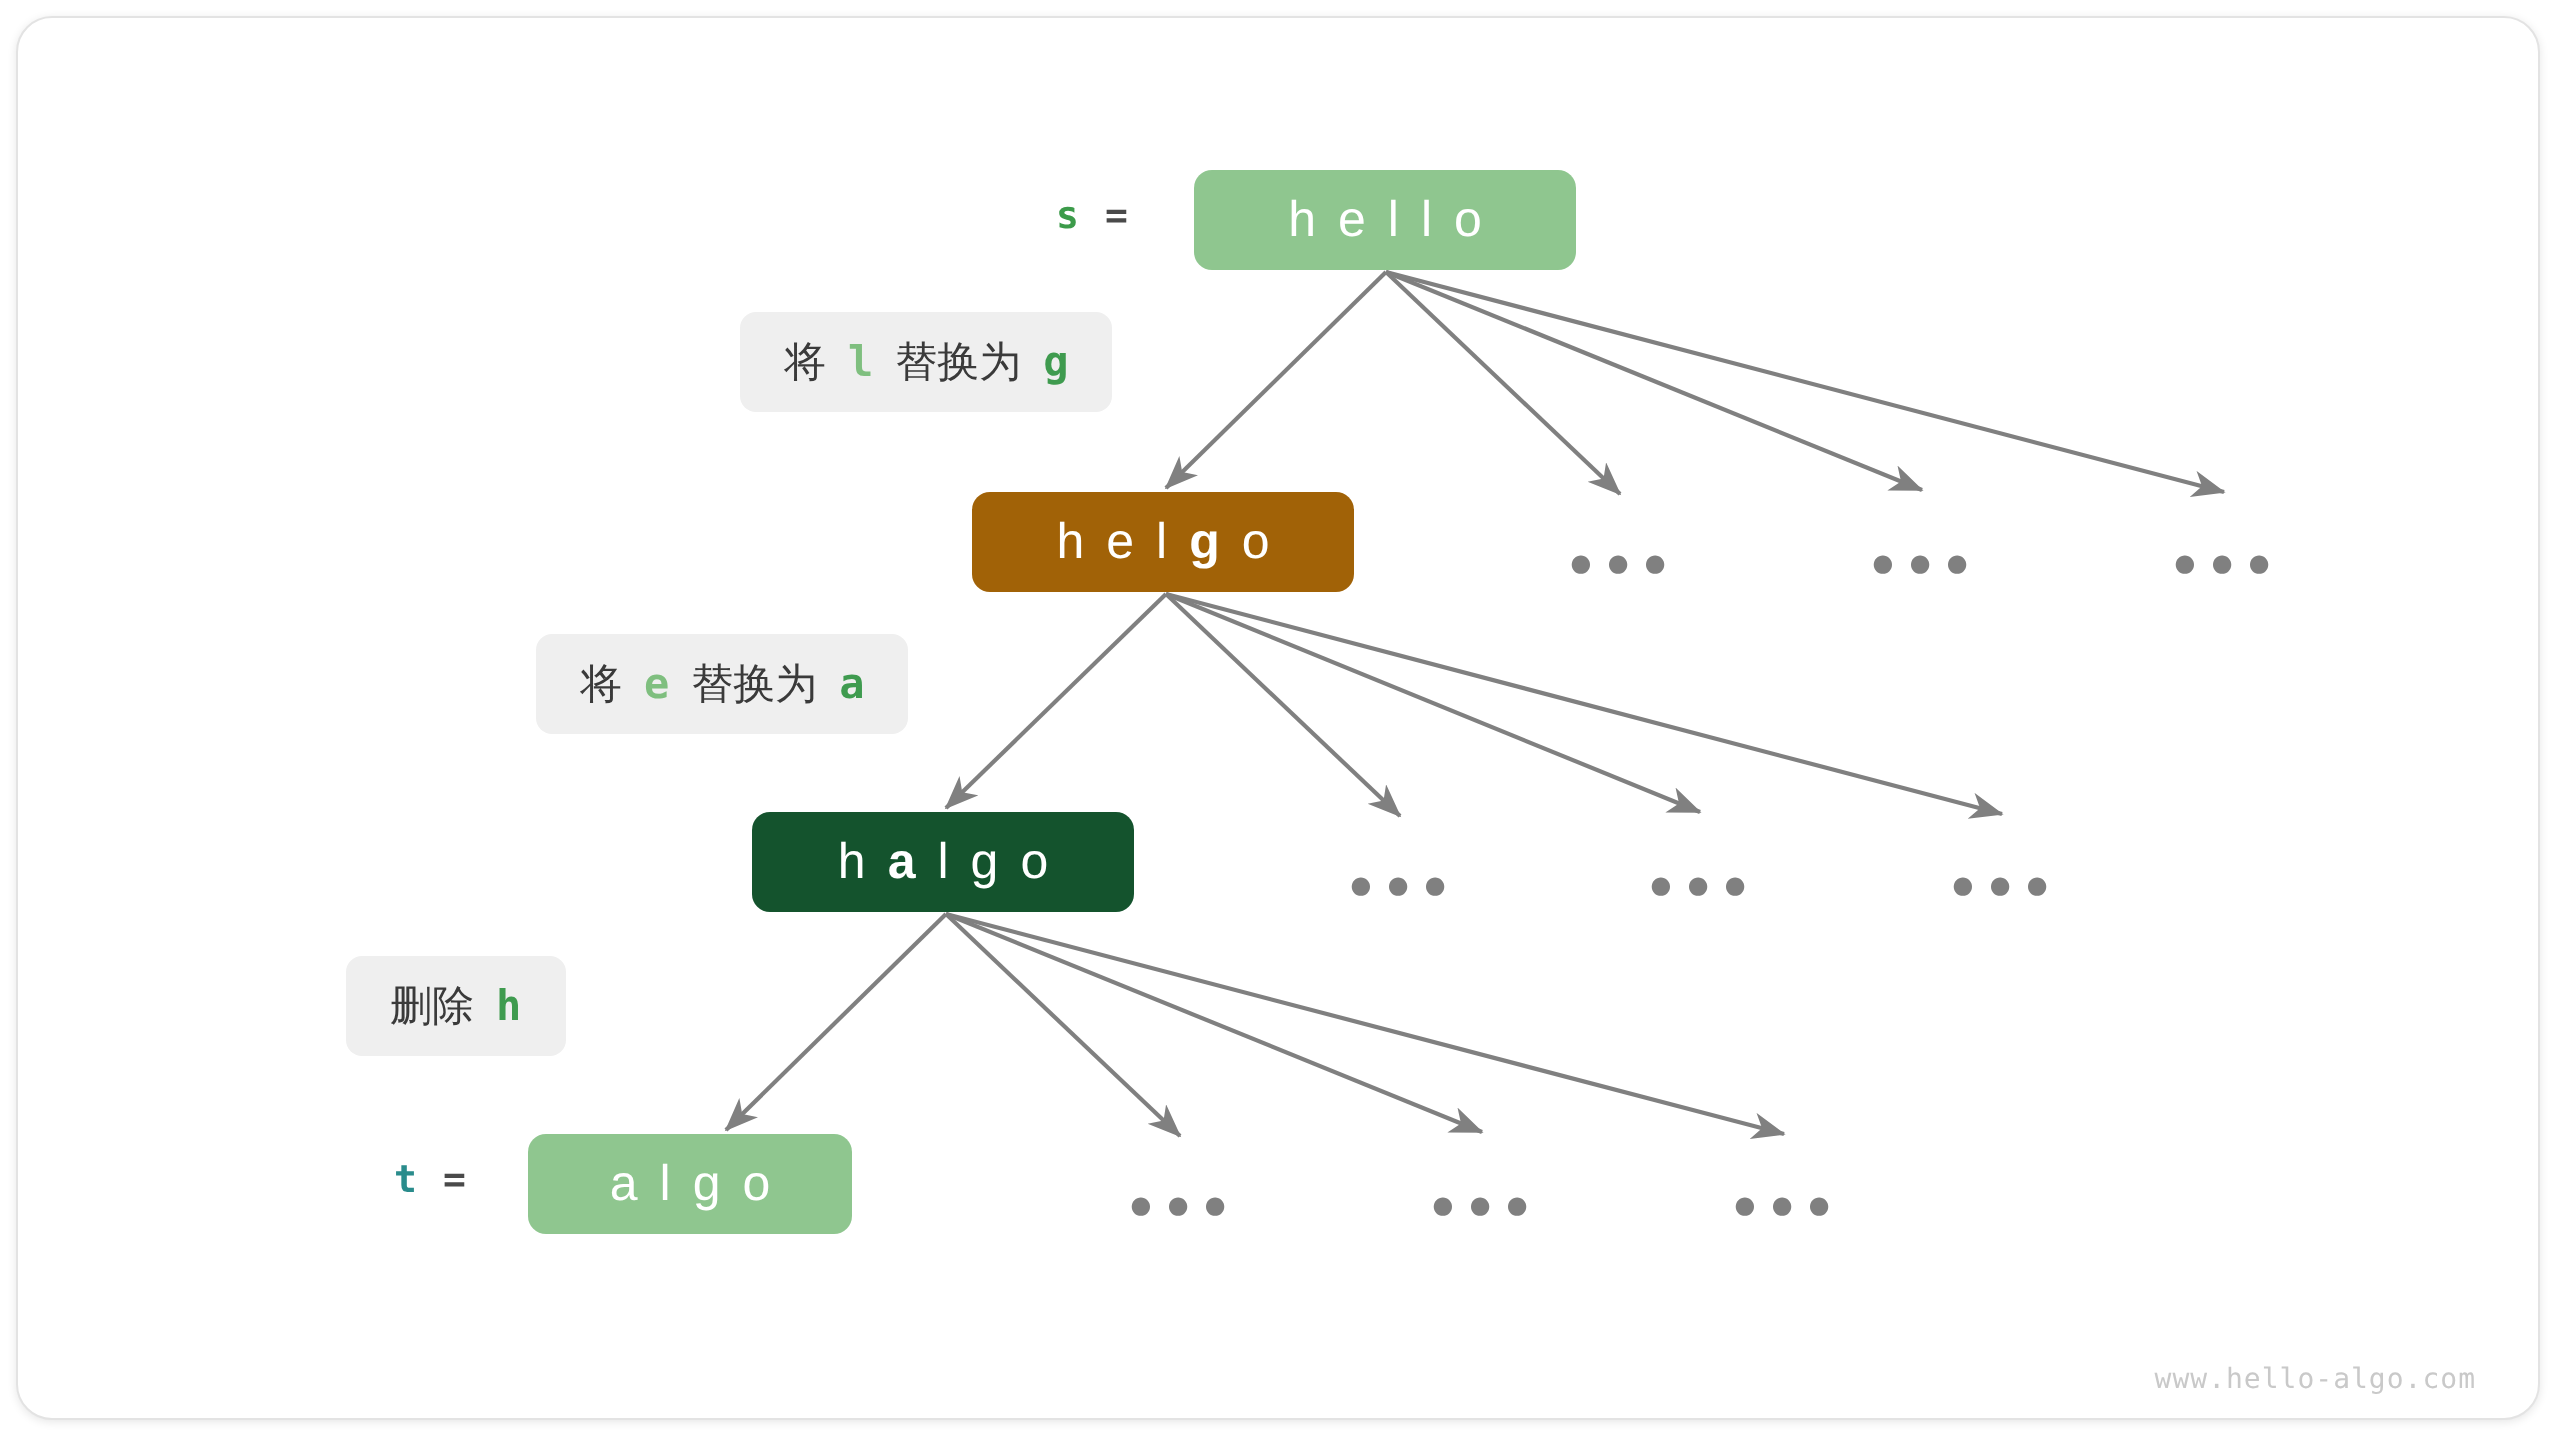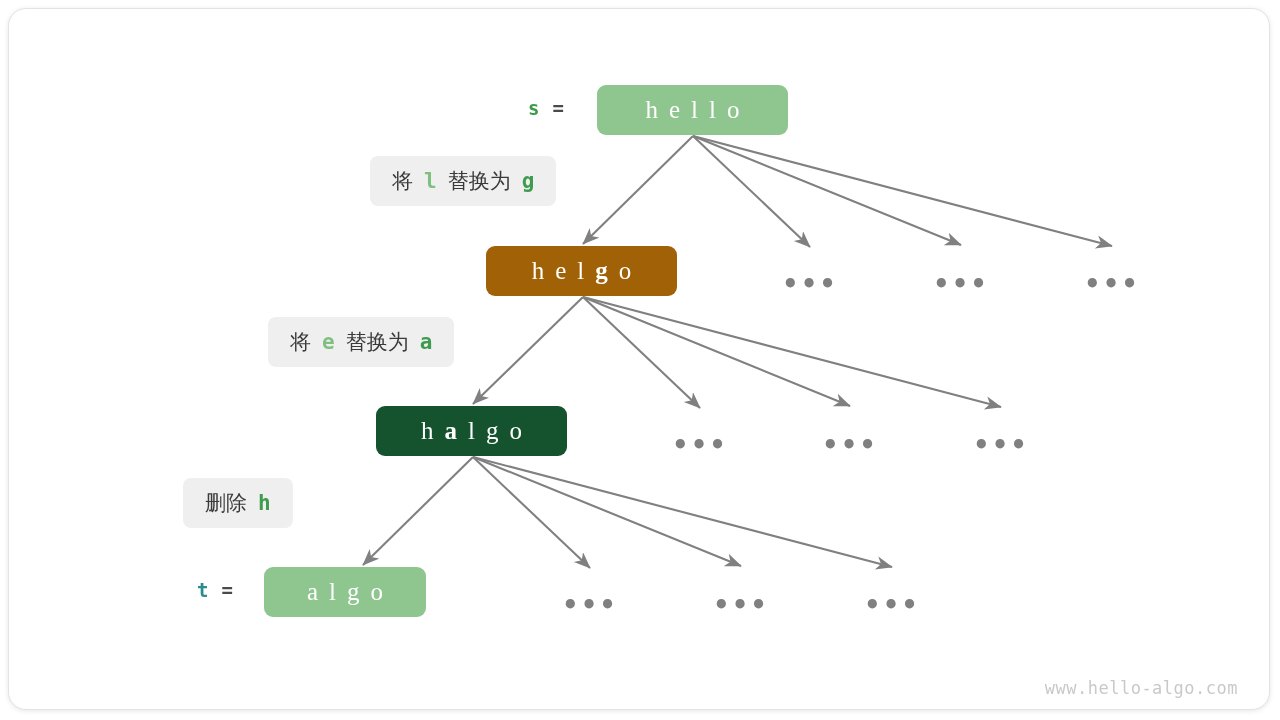--- a/index.html
+++ b/index.html
@@ -40,21 +40,21 @@
     height: 720px;
     pointer-events: none;
   }
 
   
   .str-box {
     position: absolute;
     background: #8FC68F;
     border-radius: 9px;
     color: #ffffff;
-    font-family: Liberation Serif, serif;
+    font-family: Liberation Sans, sans-serif;
     font-size: 25px;
     letter-spacing: 11px;
     display: flex;
     align-items: center;
     justify-content: center;
     box-sizing: border-box;
     white-space: pre;
   }
   .str-box .ch { display: inline-block; }
   .str-box .ch.hi { font-weight: bold; }
@@ -109,21 +109,21 @@
     white-space: nowrap;
   }
 
   
   #watermark {
     position: absolute;
     right: 42px;
     bottom: 22px;
     color: #c9c9c9;
     font-family: "DejaVu Sans Mono", "Liberation Mono", monospace;
-    font-size: 17px;
+    font-size: 14px;
     letter-spacing: 0.5px;
   }
 </style>
 </head>
 <body>
 
 <div id="canvas">
 
   <div id="card-frame"></div>
 
@@ -172,21 +172,21 @@
         <span class="mono light">l</span>
         <span>替换为</span>
         <span class="mono dark">g</span>
       </div>
       <div class="anno" style="left: 268px; top: 317px; background: rgb(239, 239, 239);">
         <span>将</span>
         <span class="mono light">e</span>
         <span>替换为</span>
         <span class="mono dark">a</span>
       </div>
-      <div class="anno" style="left: 183px; top: 478px; background: rgb(239, 239, 239);">
+      <div class="anno" style="left: 173px; top: 478px; background: rgb(239, 239, 239);">
         <span>删除</span>
         <span class="mono dark">h</span>
       </div>
     </div>
 
   <div id="ellipses-group">
       <div class="ellipsis" style="left: 810px; top: 284px; color: rgb(128, 128, 128);">•••</div>
       <div class="ellipsis" style="left: 961px; top: 284px; color: rgb(128, 128, 128);">•••</div>
       <div class="ellipsis" style="left: 1112px; top: 284px; color: rgb(128, 128, 128);">•••</div>
       <div class="ellipsis" style="left: 700px; top: 445px; color: rgb(128, 128, 128);">•••</div>

